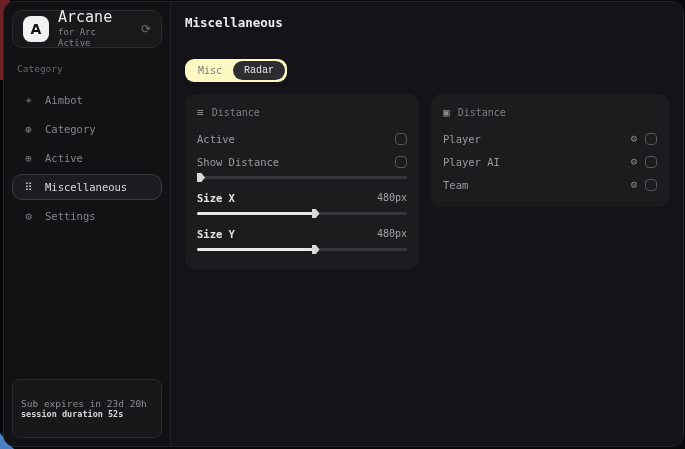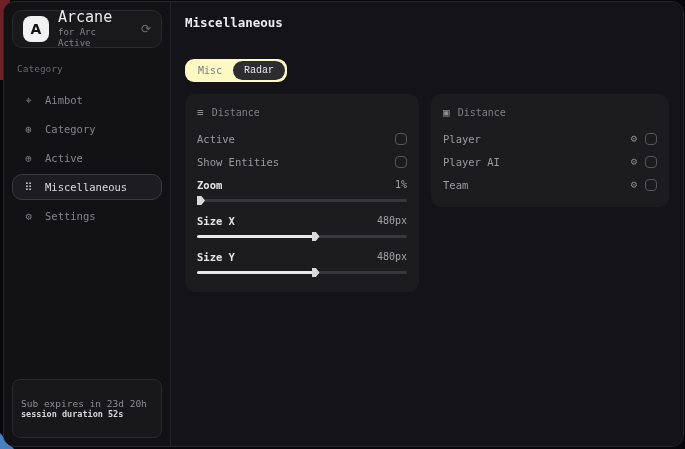--- a/index.html
+++ b/index.html
@@ -135,28 +135,24 @@
             <span class="ph-icon">≡</span>
             <span>Distance</span>
           </div>
 
           <div class="row">
             <span class="row-label">Active</span>
             <span class="checkbox"></span>
           </div>
 
           <div class="row">
-            <span class="row-label">Show Entities</span>
+            <span class="row-label">Show Distance</span>
             <span class="checkbox"></span>
           </div>
 
-          <div class="row">
-            <span class="row-label strong">Zoom</span>
-            <span class="row-value">1%</span>
-          </div>
           <div class="slider">
             <div class="slider-fill" style="width: 0%;">
               <span class="thumb"></span>
             </div>
           </div>
 
           <div class="row">
             <span class="row-label strong">Size X</span>
             <span class="row-value">480px</span>
           </div>

